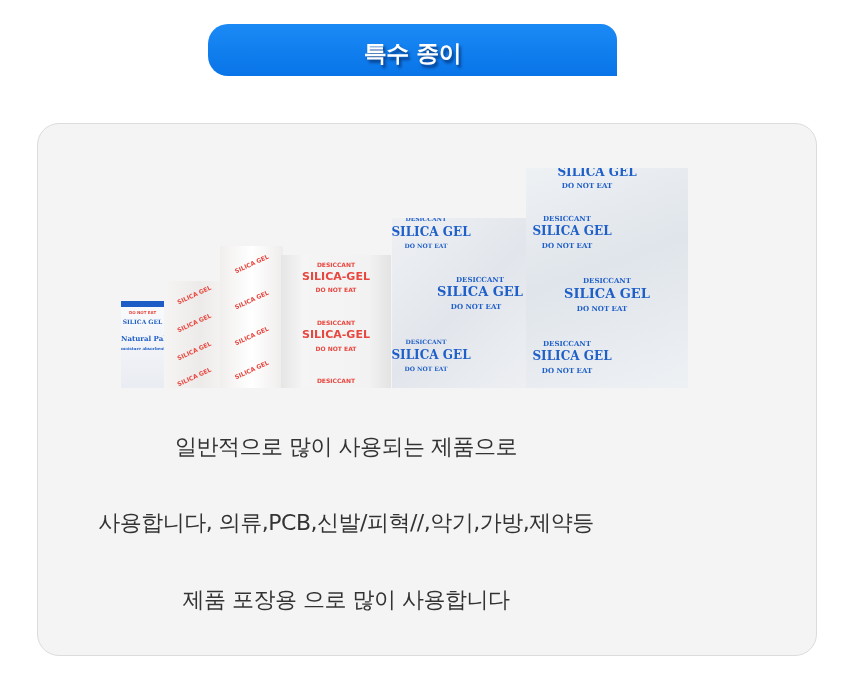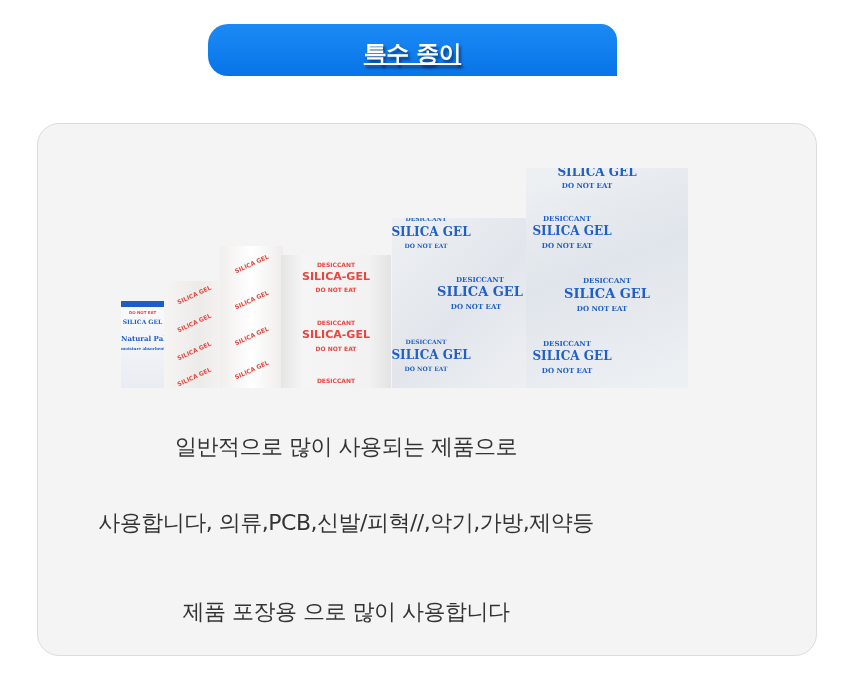--- a/index.html
+++ b/index.html
@@ -4,21 +4,21 @@
 <style>
   html, body { margin:0; padding:0; }
   body { width:860px; height:678px; background:#ffffff; position:relative; overflow:hidden;
          font-family:"DejaVu Sans", "Liberation Sans", sans-serif; }
   .banner { position:absolute; left:208px; top:24px; width:409px; height:52px;
             background:linear-gradient(#1b8af5, #0874e8); border-radius:20px 16px 0 20px;
             display:flex; align-items:center; justify-content:center; gap:14px; }
   .banner .t1 { color:#fff; font-weight:bold; font-size:33px; letter-spacing:-1px;
                 text-shadow:2px 3px 3px rgba(0,0,40,0.55); }
   .banner .t2 { color:#fff; font-weight:bold; font-size:23px; letter-spacing:-0.5px;
-                text-shadow:2px 3px 3px rgba(0,0,40,0.55); margin-top:6px;text-decoration:underline; }
+                text-shadow:2px 3px 3px rgba(0,0,40,0.55); margin-top:6px; }
   .card { position:absolute; left:37px; top:123px; width:780px; height:533px;
           background:#f4f4f4; border:1px solid #dcdcdc; border-radius:22px; box-sizing:border-box; }
   .products { position:absolute; left:120px; top:168px; width:568px; height:222px; }
   .pk { position:absolute; overflow:hidden; box-sizing:border-box; }
   .pk .lbl { position:absolute; width:100%; text-align:center; white-space:nowrap; font-weight:bold; }
   .red { color:#e8473f; }
   .blue { color:#1f5fc8; font-family:"DejaVu Serif","Liberation Serif",serif; }
   .p1 { left:1px; top:133px; width:43px; height:87px; background:linear-gradient(#fafbfd,#e9ecf2); }
   .p1 .cap { position:absolute; left:0; top:0; width:100%; height:6px; background:#1e5cc6; }
   .p2 { left:46px; top:113px; width:56px; height:107px; background:linear-gradient(90deg,#f6f4f3,#ecebea 60%,#f4f3f2); transform:skewY(0deg); }
@@ -93,13 +93,13 @@
     <div class="lbl blue" style="top:118px;left:0px;font-size:13px;">SILICA GEL</div>
     <div class="lbl blue" style="top:136px;left:-5px;font-size:7px;">DO NOT EAT</div>
     <div class="lbl blue" style="top:171px;left:-40px;font-size:7px;">DESICCANT</div>
     <div class="lbl blue" style="top:181px;left:-35px;font-size:12px;">SILICA GEL</div>
     <div class="lbl blue" style="top:198px;left:-40px;font-size:7px;">DO NOT EAT</div>
   </div>
 </div>
 
 <div class="desc" style="top:432px;">일반적으로 많이 사용되는 제품으로</div>
 <div class="desc" style="top:508px;">사용합니다, 의류,PCB,신발/피혁//,악기,가방,제약등</div>
-<div class="desc" style="top:585px;margin-top:12px;">제품 포장용 으로 많이 사용합니다</div>
+<div class="desc" style="top:585px;">제품 포장용 으로 많이 사용합니다</div>
 
 </body></html>

